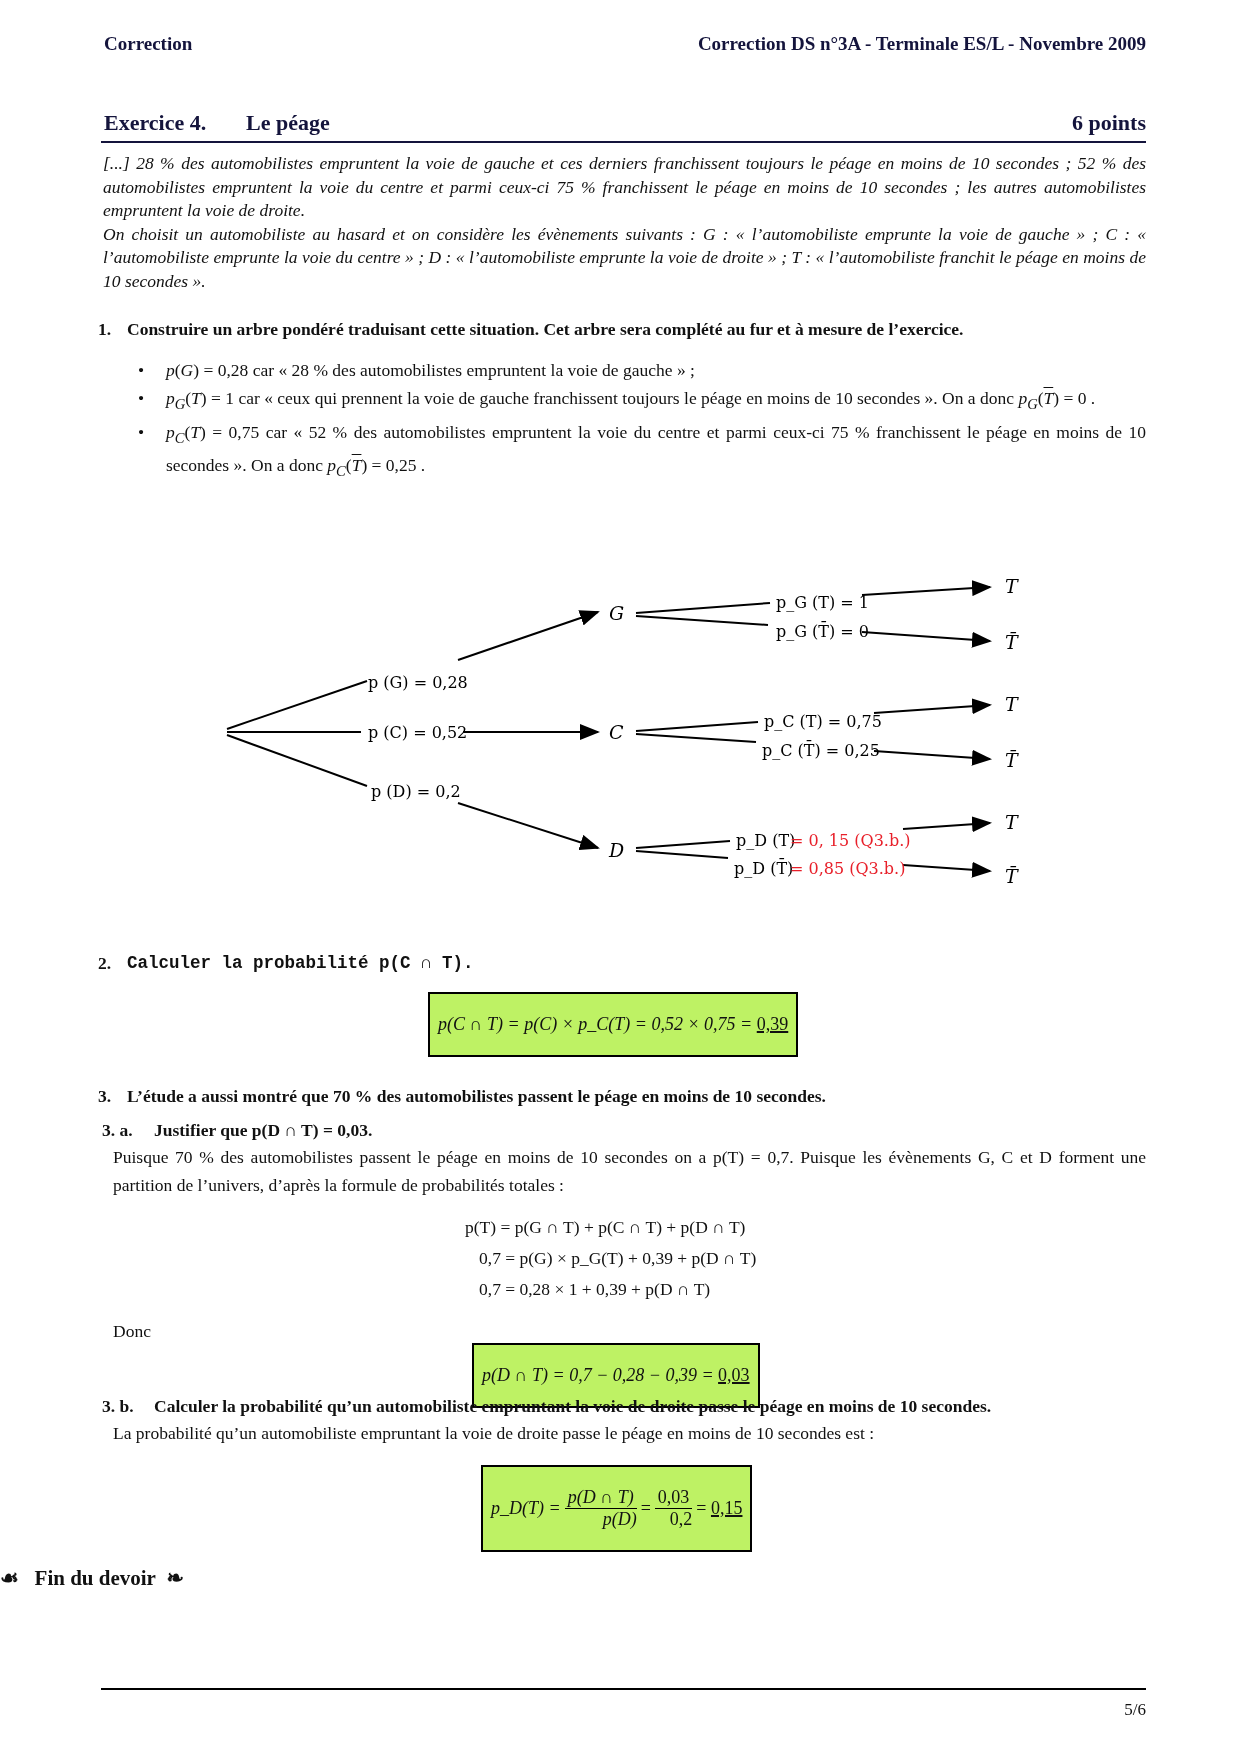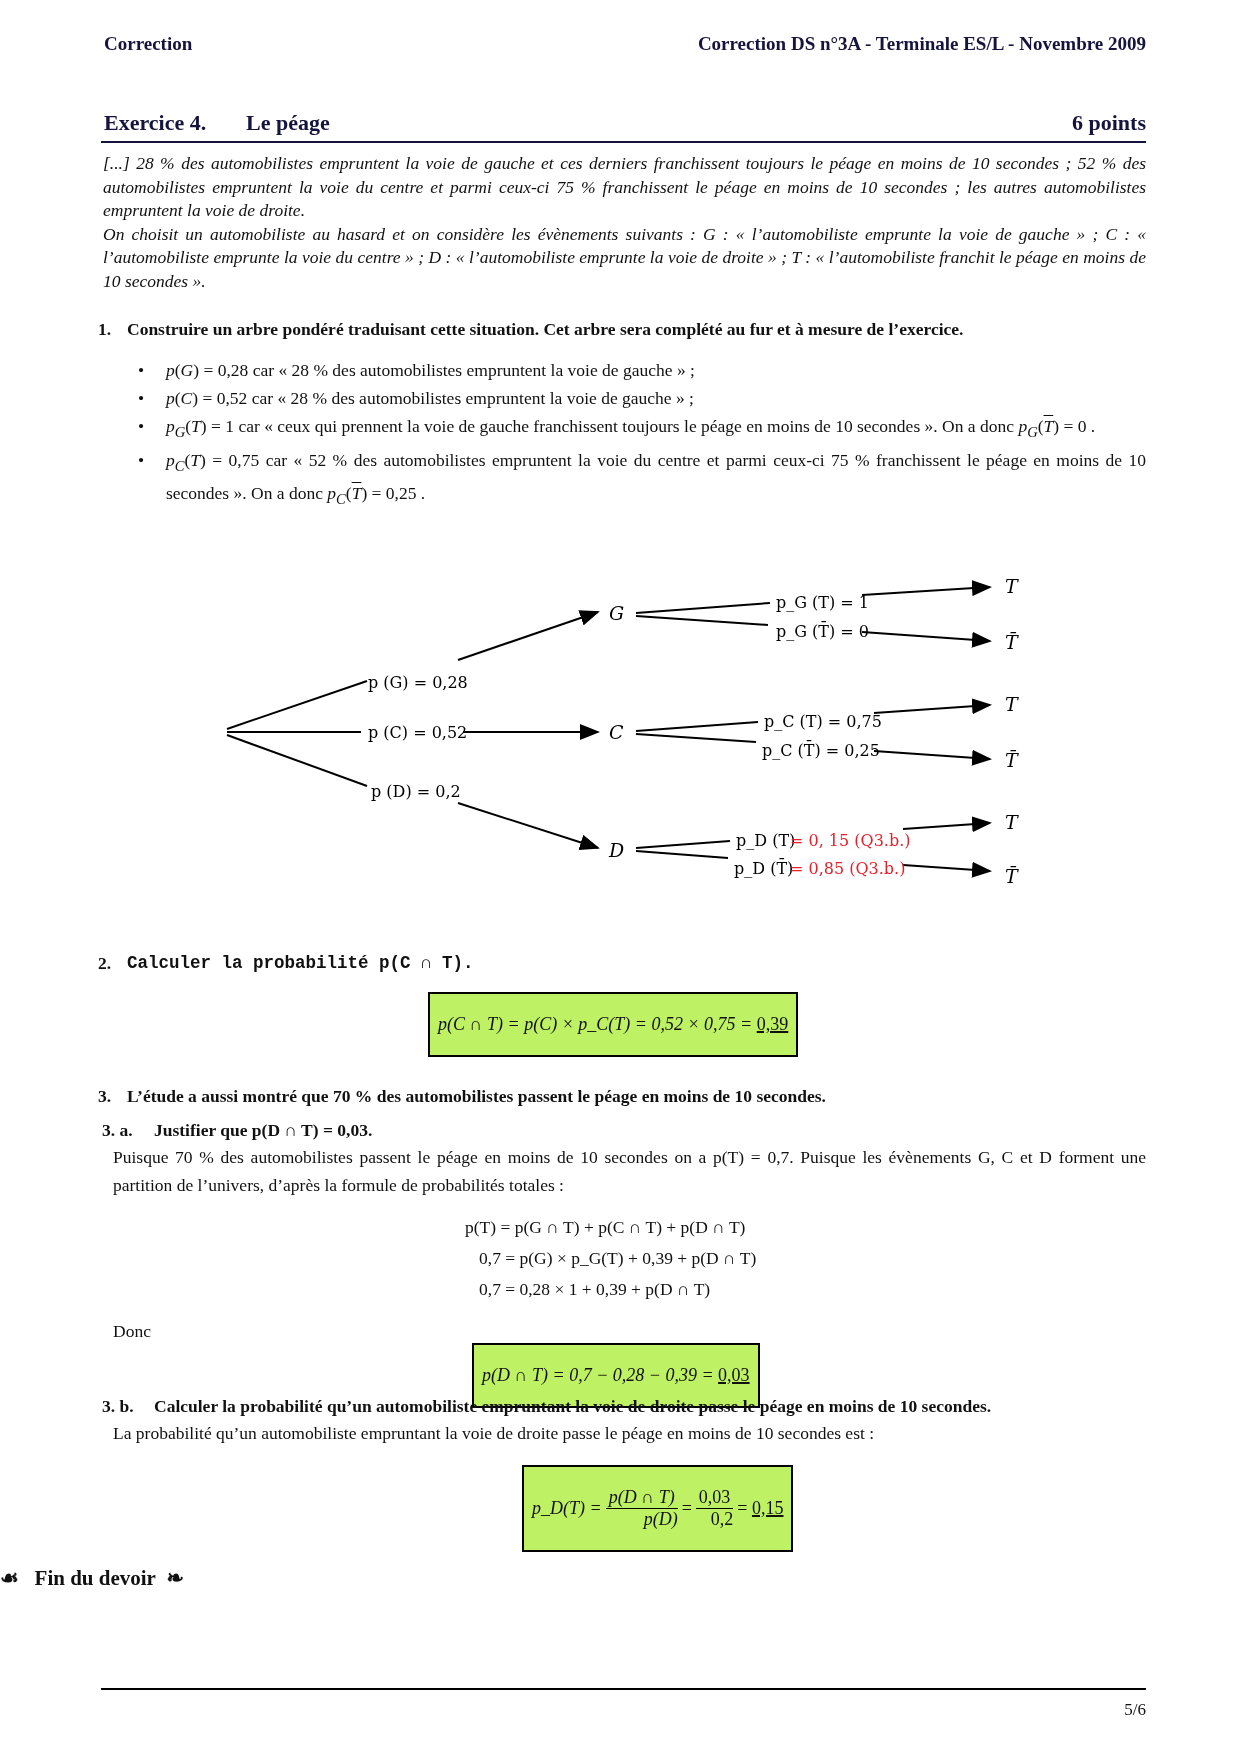--- a/index.html
+++ b/index.html
@@ -39,21 +39,20 @@
   <div>[...] 28 % des automobilistes empruntent la voie de gauche et ces derniers franchissent toujours le péage en moins de 10 secondes ; 52 % des automobilistes empruntent la voie du centre et parmi ceux-ci 75 % franchissent le péage en moins de 10 secondes ; les autres automobilistes empruntent la voie de droite.</div>
   <div>On choisit un automobiliste au hasard et on considère les évènements suivants : G : « l’automobiliste emprunte la voie de gauche » ; C : « l’automobiliste emprunte la voie du centre » ; D : « l’automobiliste emprunte la voie de droite » ; T : « l’automobiliste franchit le péage en moins de 10 secondes ».</div>
 </div>
 
 <div class="abs q" style="left:98px; top:319px;">1.</div>
 <div class="abs q" style="left:127px; top:319px;">Construire un arbre pondéré traduisant cette situation. Cet arbre sera complété au fur et à mesure de l’exercice.</div>
 
 <div class="abs txt" style="left:138px; top:356px; width:1008px;">
   <ul class="bul">
     <li><span class="m">p</span>(<span class="m">G</span>) = 0,28<span> car « 28 % des automobilistes empruntent la voie de gauche » ;</span></li>
-    <li><span class="m">p</span>(<span class="m">C</span>) = 0,52<span> car « 28 % des automobilistes empruntent la voie de gauche » ;</span></li>
     <li><span class="m">p<sub>G</sub></span>(<span class="m">T</span>) = 1<span> car « ceux qui prennent la voie de gauche franchissent toujours le péage en moins de 10 secondes ». On a donc </span><span class="m">p<sub>G</sub></span>(<span class="m ovl">T</span>) = 0<span> .</span></li>
     <li><span class="m">p<sub>C</sub></span>(<span class="m">T</span>) = 0,75<span> car « 52 % des automobilistes empruntent la voie du centre et parmi ceux-ci 75 % franchissent le péage en moins de 10 secondes ». On a donc </span><span class="m">p<sub>C</sub></span>(<span class="m ovl">T</span>) = 0,25<span> .</span></li>
   </ul>
 </div>
 
 <svg class="abs" style="left:0; top:560px;" width="1240" height="360">
   <defs>
     <marker id="arr" markerWidth="10" markerHeight="8" refX="9" refY="4" orient="auto">
       <path d="M0,0 L10,4 L0,8 Z" fill="#000"></path>
     </marker>
@@ -129,21 +128,21 @@
 
 <div class="abs txt" style="left:113px; top:1317px;">Donc</div>
 <div class="abs box" style="left:472px; top:1343px;">
   <span class="m">p(D ∩ T) = 0,7 − 0,28 − 0,39 = </span><span class="ul">0,03</span>
 </div>
 
 <div class="abs q" style="left:102px; top:1396px;">3. b.</div>
 <div class="abs q" style="left:154px; top:1396px;">Calculer la probabilité qu’un automobiliste empruntant la voie de droite passe le péage en moins de 10 secondes.</div>
 <div class="abs txt" style="left:113px; top:1419px;">La probabilité qu’un automobiliste empruntant la voie de droite passe le péage en moins de 10 secondes est :</div>
 
-<div class="abs box" style="left:481px; top:1465px; display:flex; align-items:center;margin-left:41px;">
+<div class="abs box" style="left:481px; top:1465px; display:flex; align-items:center;">
   <span class="m">p_D(T) =</span>
   <span class="frac m">
     <span>p(D ∩ T)</span>
     <span>p(D)</span>
   </span>
   <span>=</span>
   <span class="frac">
     <span>0,03</span>
     <span>0,2</span>
   </span>

